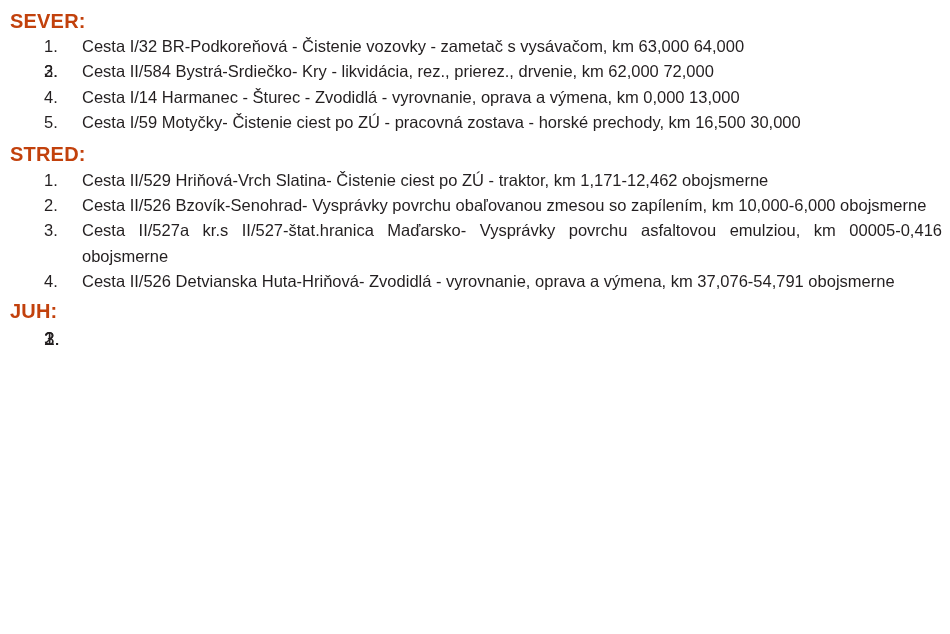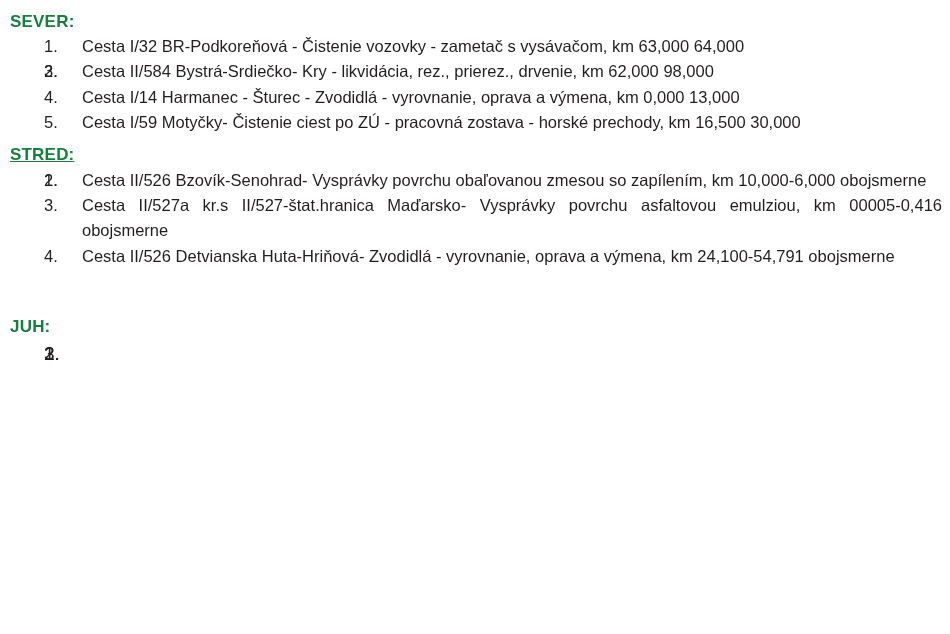--- a/index.html
+++ b/index.html
@@ -24,23 +24,23 @@
     padding: 0;
     box-sizing: border-box;
   }
 
   .section {
     margin: 0;
     padding: 0;
   }
 
   .section-heading {
-    color: #15803d;
+    color: #c2410c;
     font-weight: bold;
-    font-size: 17px;
+    font-size: 20px;
     line-height: 19px;
     letter-spacing: 0.2px;
     padding-left: 10px;
     margin: 0;
   }
 
   .olist {
     list-style: none;
     margin: 0;
     padding: 0;
@@ -83,24 +83,24 @@
     padding-right: 10px;
   }
   .block-juh .olist li .marker {
     font-size: 19px;
     line-height: 25.6px;
   }
 
   .block-sever .section-heading { padding-top: 12px; }
   .block-sever .olist { padding-top: 3px; }
 
-  .block-stred .section-heading { padding-top: 9px; text-decoration: underline; }
+  .block-stred .section-heading { padding-top: 9px; }
   .block-stred .olist { padding-top: 4px; }
 
-  .block-juh .section-heading { padding-top: 7px; margin-top: 41px; }
+  .block-juh .section-heading { padding-top: 7px; }
   .block-juh .olist { padding-top: 5px; }
 
   .li-text { display: inline; }
 </style>
 </head>
 <body>
 
 <div class="page">
 
   <div class="section block-sever">
@@ -108,50 +108,51 @@
     <ol class="olist">
       <li>
         <span class="marker">1.</span>
         <span class="li-text">Cesta I/32 BR-Podkoreňová - Čistenie vozovky - zametač s vysávačom, km 63,000 64,000</span>
       </li>
       <li>
         <span class="marker">2.</span>
       </li>
       <li>
         <span class="marker">3.</span>
-        <span class="li-text">Cesta II/584 Bystrá-Srdiečko- Kry - likvidácia, rez., prierez., drvenie, km 62,000 98,000</span>
+        <span class="li-text">Cesta II/584 Bystrá-Srdiečko- Kry - likvidácia, rez., prierez., drvenie, km 62,000 72,000</span>
       </li>
       <li>
         <span class="marker">4.</span>
         <span class="li-text">Cesta I/14 Harmanec - Šturec - Zvodidlá - vyrovnanie, oprava a výmena, km 0,000 13,000</span>
       </li>
       <li>
         <span class="marker">5.</span>
         <span class="li-text">Cesta I/59 Motyčky- Čistenie ciest po ZÚ - pracovná zostava - horské prechody, km 16,500 30,000</span>
       </li>
     </ol>
   </div>
 
   <div class="section block-stred">
     <div class="section-heading">STRED:</div>
     <ol class="olist">
       <li>
         <span class="marker">1.</span>
+        <span class="li-text">Cesta II/529 Hriňová-Vrch Slatina- Čistenie ciest po ZÚ - traktor, km 1,171-12,462 obojsmerne</span>
       </li>
       <li>
         <span class="marker">2.</span>
         <span class="li-text">Cesta II/526 Bzovík-Senohrad- Vysprávky povrchu obaľovanou zmesou so zapílením, km 10,000-6,000 obojsmerne</span>
       </li>
       <li>
         <span class="marker">3.</span>
         <span class="li-text">Cesta II/527a kr.s II/527-štat.hranica Maďarsko- Vysprávky povrchu asfaltovou emulziou, km 00005-0,416 obojsmerne</span>
       </li>
       <li>
         <span class="marker">4.</span>
-        <span class="li-text">Cesta II/526 Detvianska Huta-Hriňová- Zvodidlá - vyrovnanie, oprava a výmena, km 24,100-54,791  obojsmerne</span>
+        <span class="li-text">Cesta II/526 Detvianska Huta-Hriňová- Zvodidlá - vyrovnanie, oprava a výmena, km 37,076-54,791  obojsmerne</span>
       </li>
     </ol>
   </div>
 
   <div class="section block-juh">
     <div class="section-heading">JUH:</div>
     <ol class="olist">
       <li>
         <span class="marker">1.</span>
       </li>

